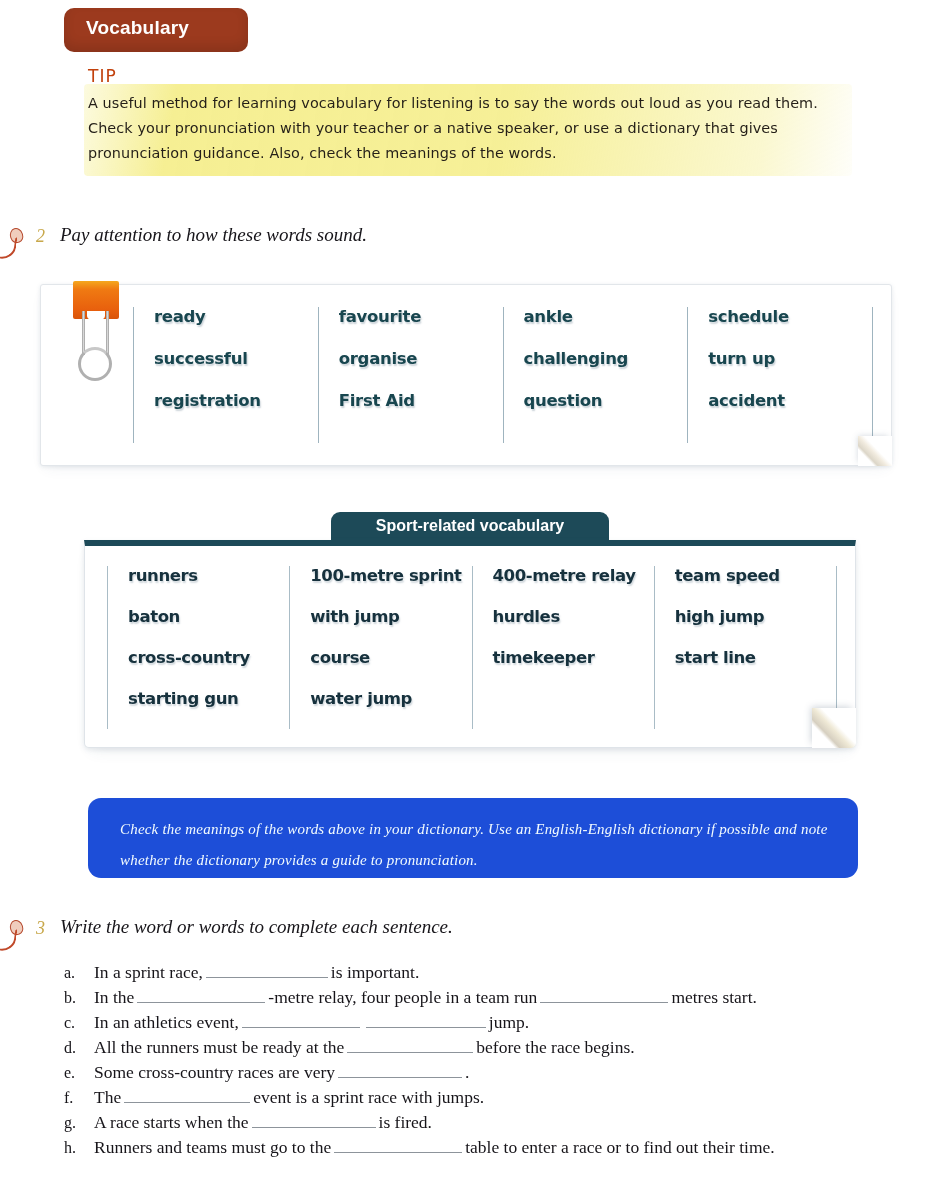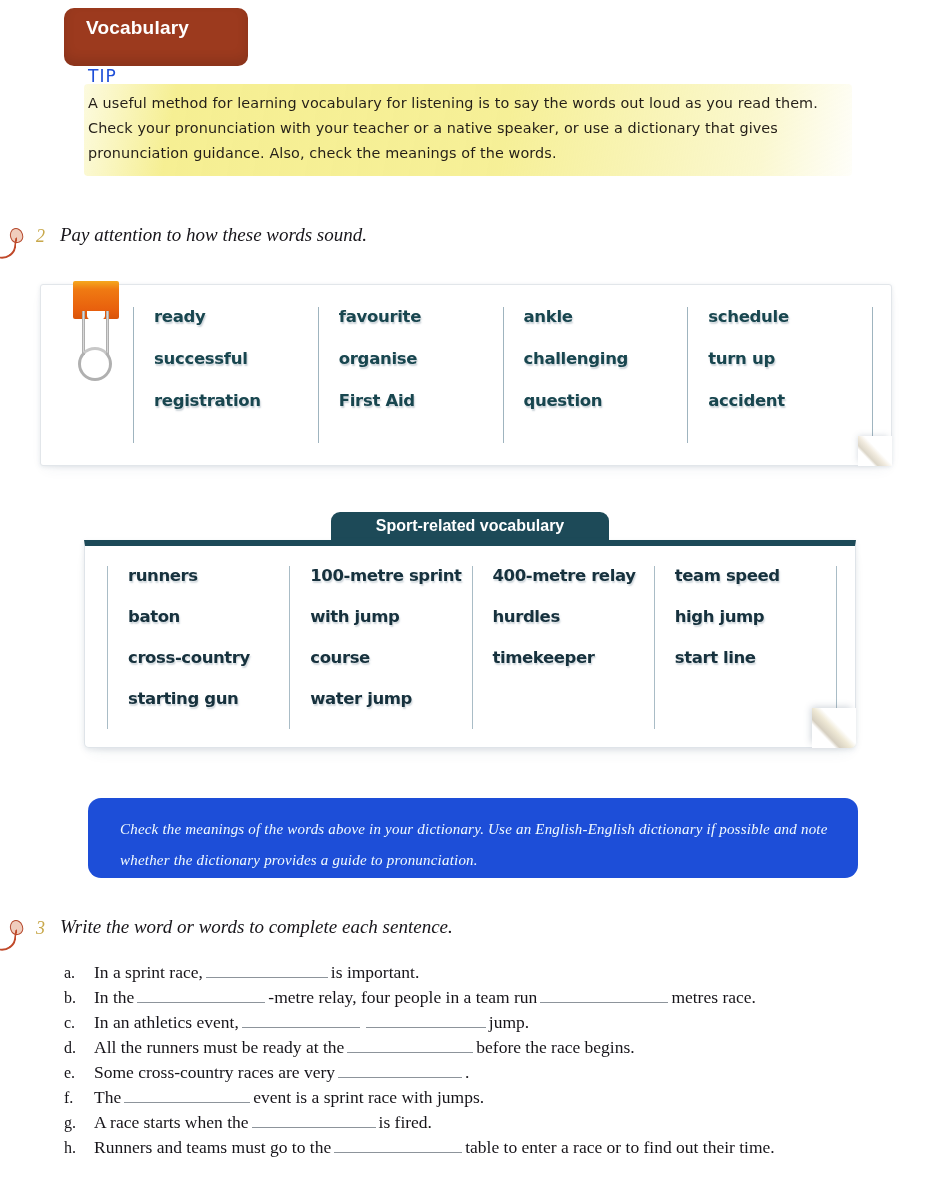--- a/index.html
+++ b/index.html
@@ -12,21 +12,21 @@
     position: relative;
     overflow: hidden;
   }
 
   
   .vocab-tab {
     position: absolute;
     left: 64px;
     top: 8px;
     width: 184px;
-    height: 58px;
+    height: 44px;
     background: linear-gradient(180deg, #a8destroy 0%, #9c3a1e 100%);
     background: #9c3a1e;
     border-radius: 10px;
     box-shadow: inset 0 -6px 12px rgba(0,0,0,0.12);
   }
   .vocab-tab-label {
     position: absolute;
     left: 22px;
     top: 9px;
     color: #ffffff;
@@ -57,21 +57,21 @@
         rgba(250,248,215,0.15) 100%);
     border-radius: 4px;
     filter: blur(0.6px);
     z-index: 0;
   }
   .tip-title {
     position: relative;
     z-index: 2;
     font-family: "DejaVu Sans", sans-serif;
     font-size: 17px;
-    color: #1d4ed8;
+    color: #c2410c;
     letter-spacing: 1px;
     line-height: 20px;
   }
   .tip-body {
     position: relative;
     z-index: 2;
     margin-top: 5px;
     font-family: "DejaVu Sans", sans-serif;
     font-size: 14.4px;
     color: #241f18;
@@ -418,21 +418,21 @@
       <span class="s-seg">In a sprint race,</span>
       <span class="blank" style="width: 122px;"></span>
       <span class="s-seg">is important.</span>
     </div>
     <div class="s-row">
       <span class="s-letter">b.</span>
       <span class="s-seg">In the</span>
       <span class="blank" style="width: 128px;"></span>
       <span class="s-seg">-metre relay, four people in a team run</span>
       <span class="blank" style="width: 128px;"></span>
-      <span class="s-seg">metres race.</span>
+      <span class="s-seg">metres start.</span>
     </div>
     <div class="s-row">
       <span class="s-letter">c.</span>
       <span class="s-seg">In an athletics event,</span>
       <span class="blank" style="width: 118px;"></span>
       <span class="blank" style="width: 120px;"></span>
       <span class="s-seg">jump.</span>
     </div>
     <div class="s-row">
       <span class="s-letter">d.</span>

